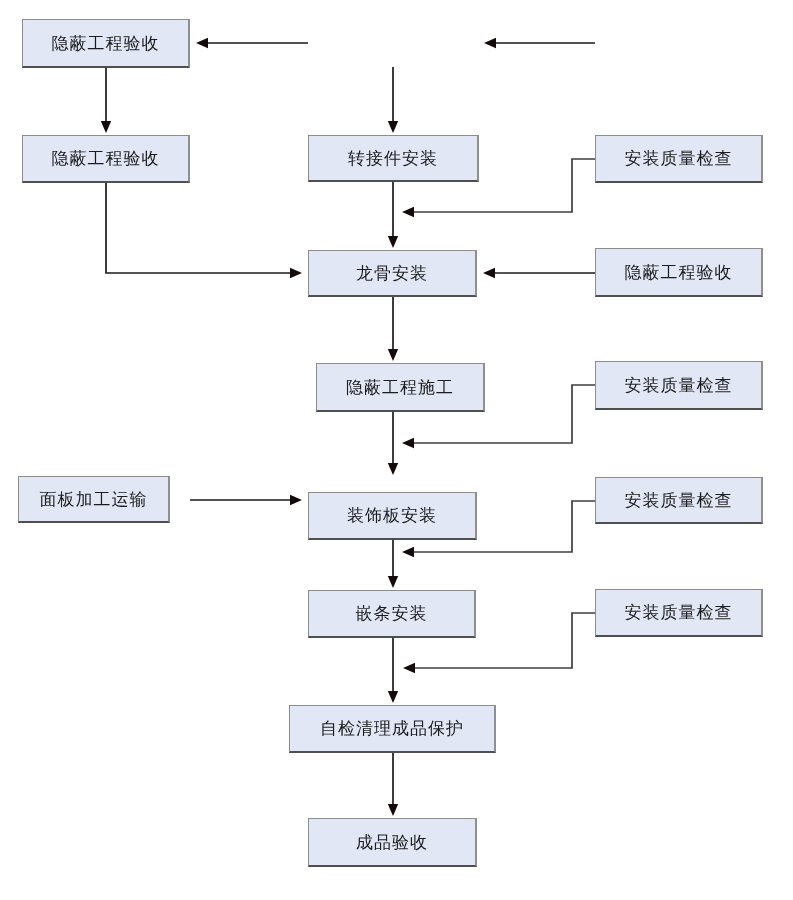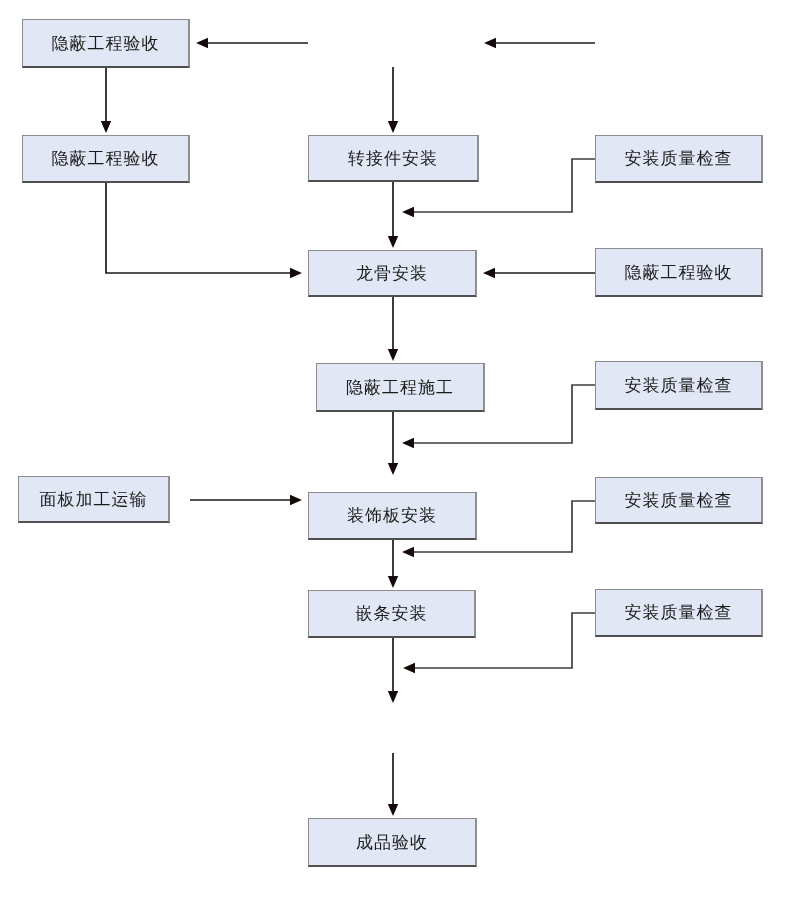--- a/index.html
+++ b/index.html
@@ -116,16 +116,19 @@
     </div>
     <div class="node" style="left: 595px; top: 477px; width: 168px; height: 47px;">
       <span>安装质量检查</span>
     </div>
     <div class="node" style="left: 308px; top: 590px; width: 168px; height: 48px;">
       <span>嵌条安装</span>
     </div>
     <div class="node" style="left: 595px; top: 589px; width: 168px; height: 48px;">
       <span>安装质量检查</span>
     </div>
+    <div class="node" style="left: 289px; top: 705px; width: 207px; height: 48px;">
+      <span>自检清理成品保护</span>
+    </div>
     <div class="node" style="left: 308px; top: 818px; width: 169px; height: 49px; font-family: Liberation Mono, monospace;">
       <span>成品验收</span>
     </div>
   </div>
 
 </body></html>

